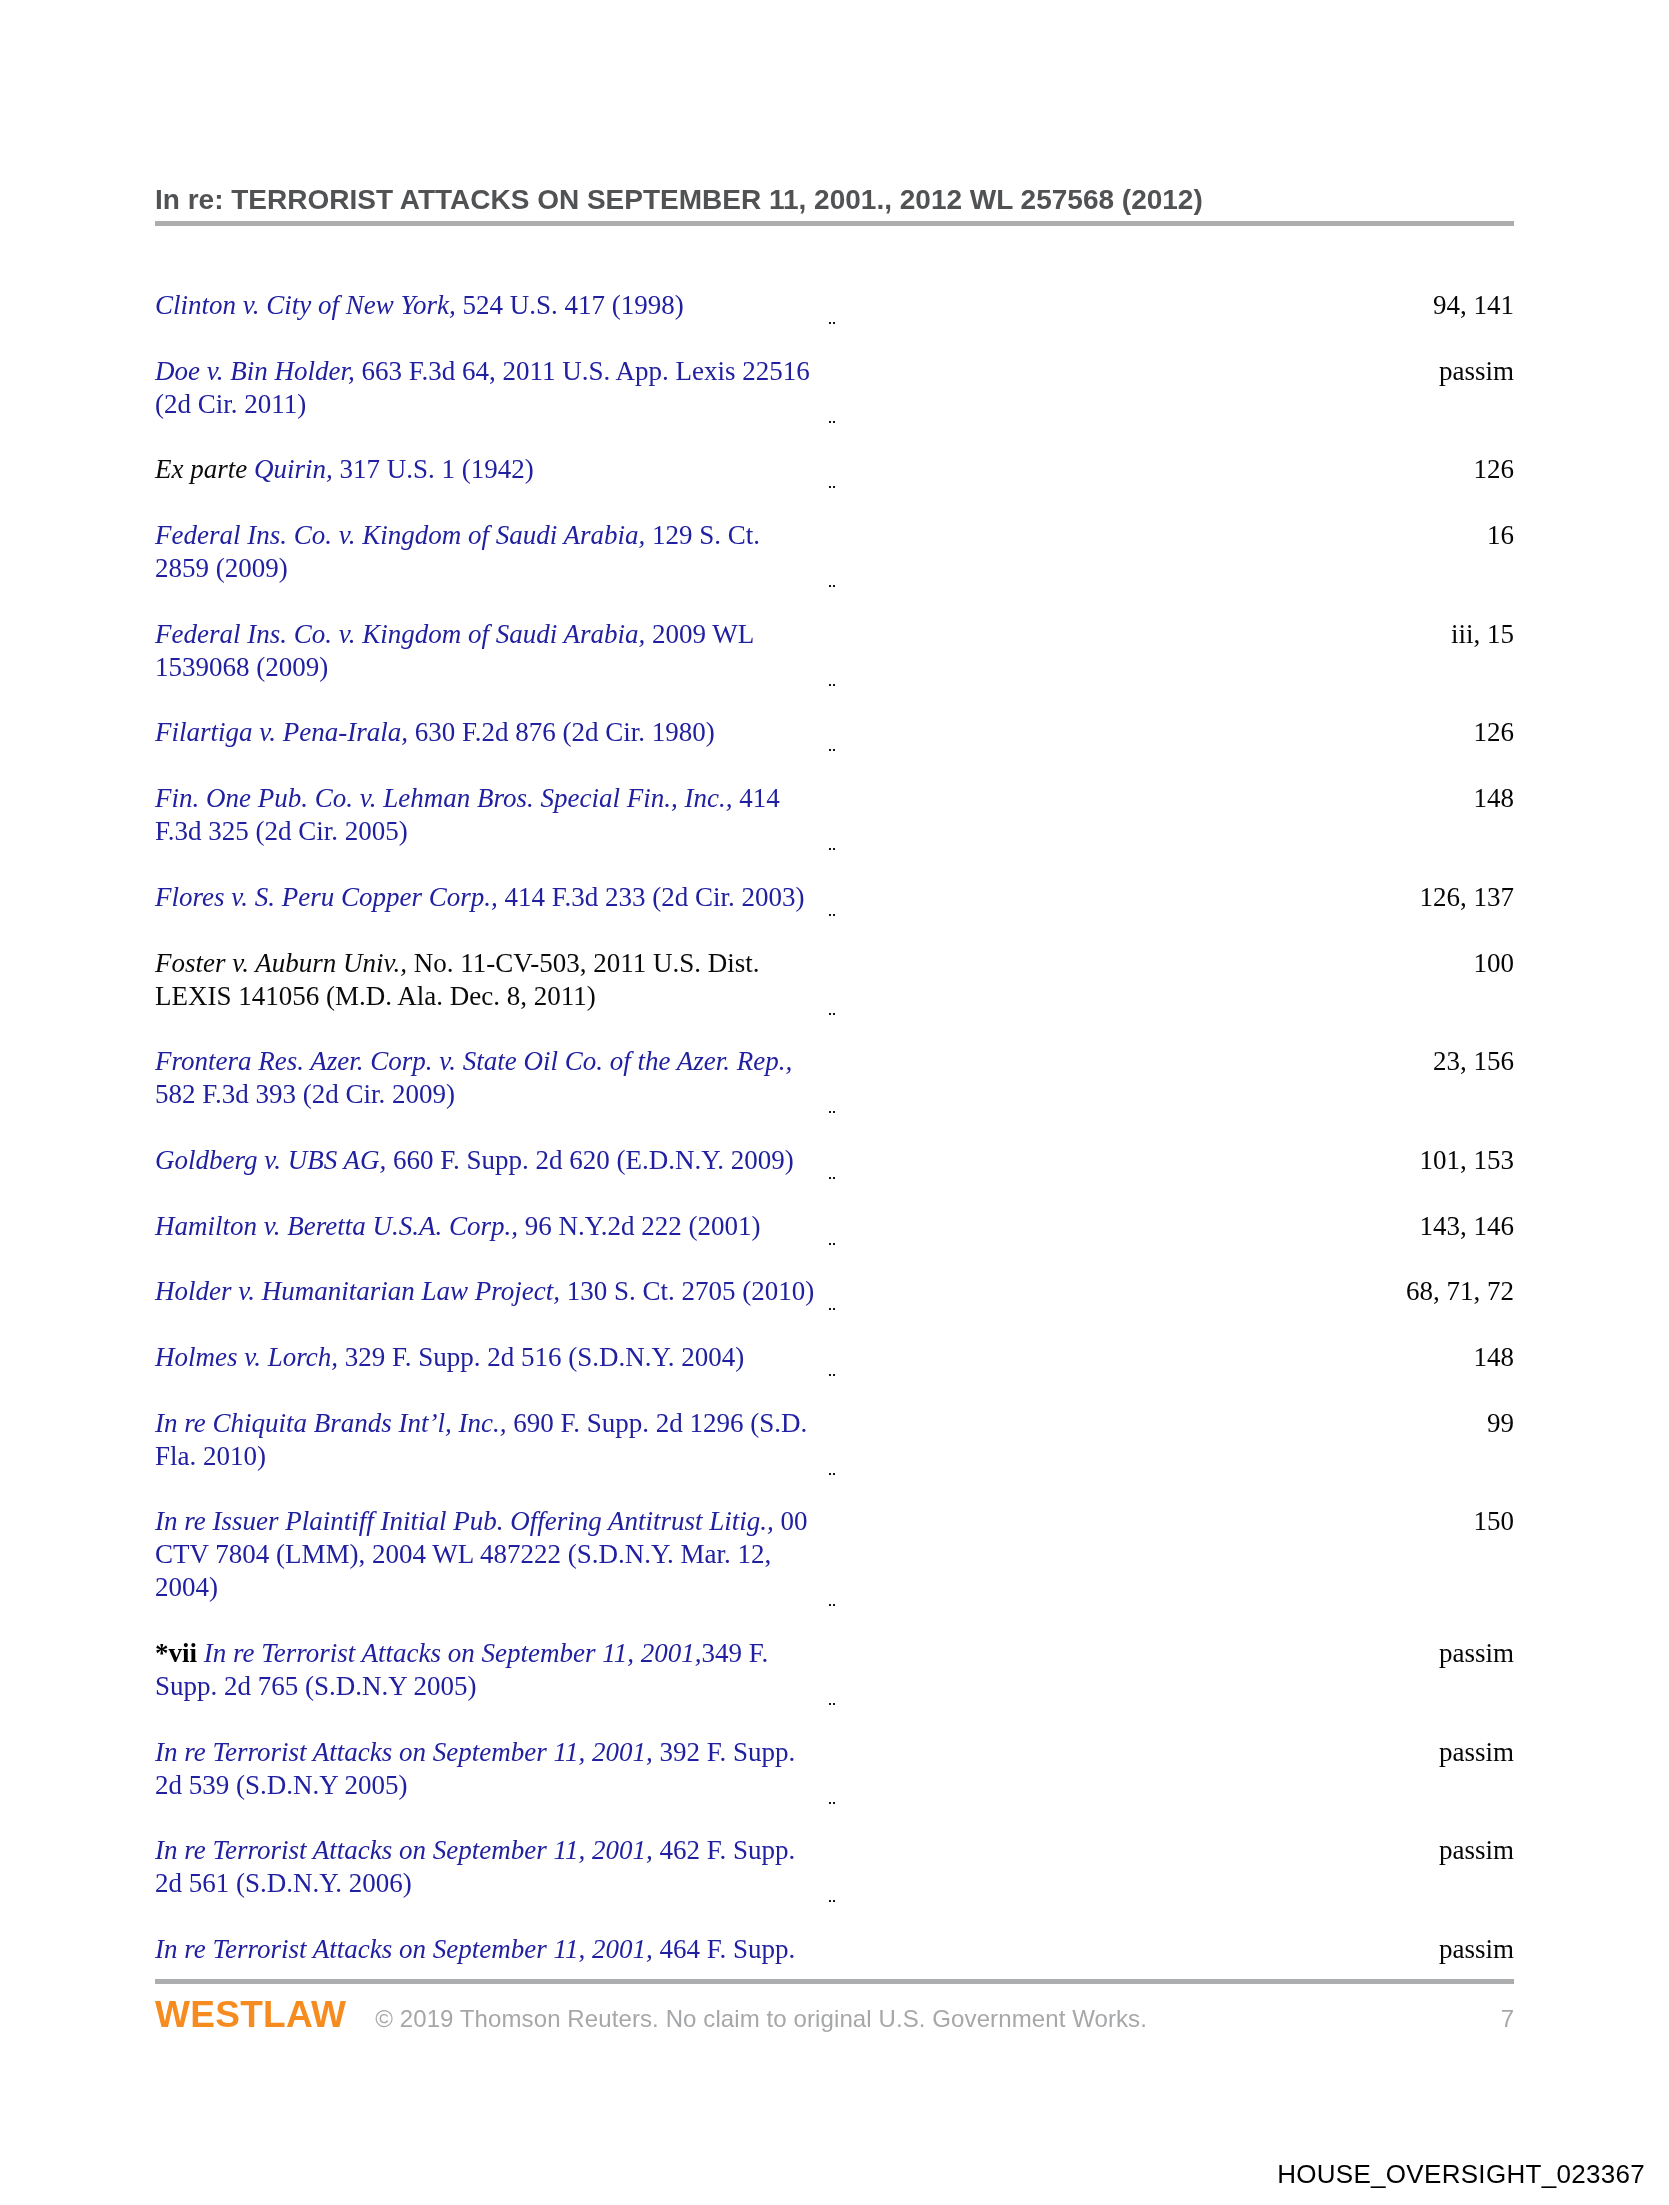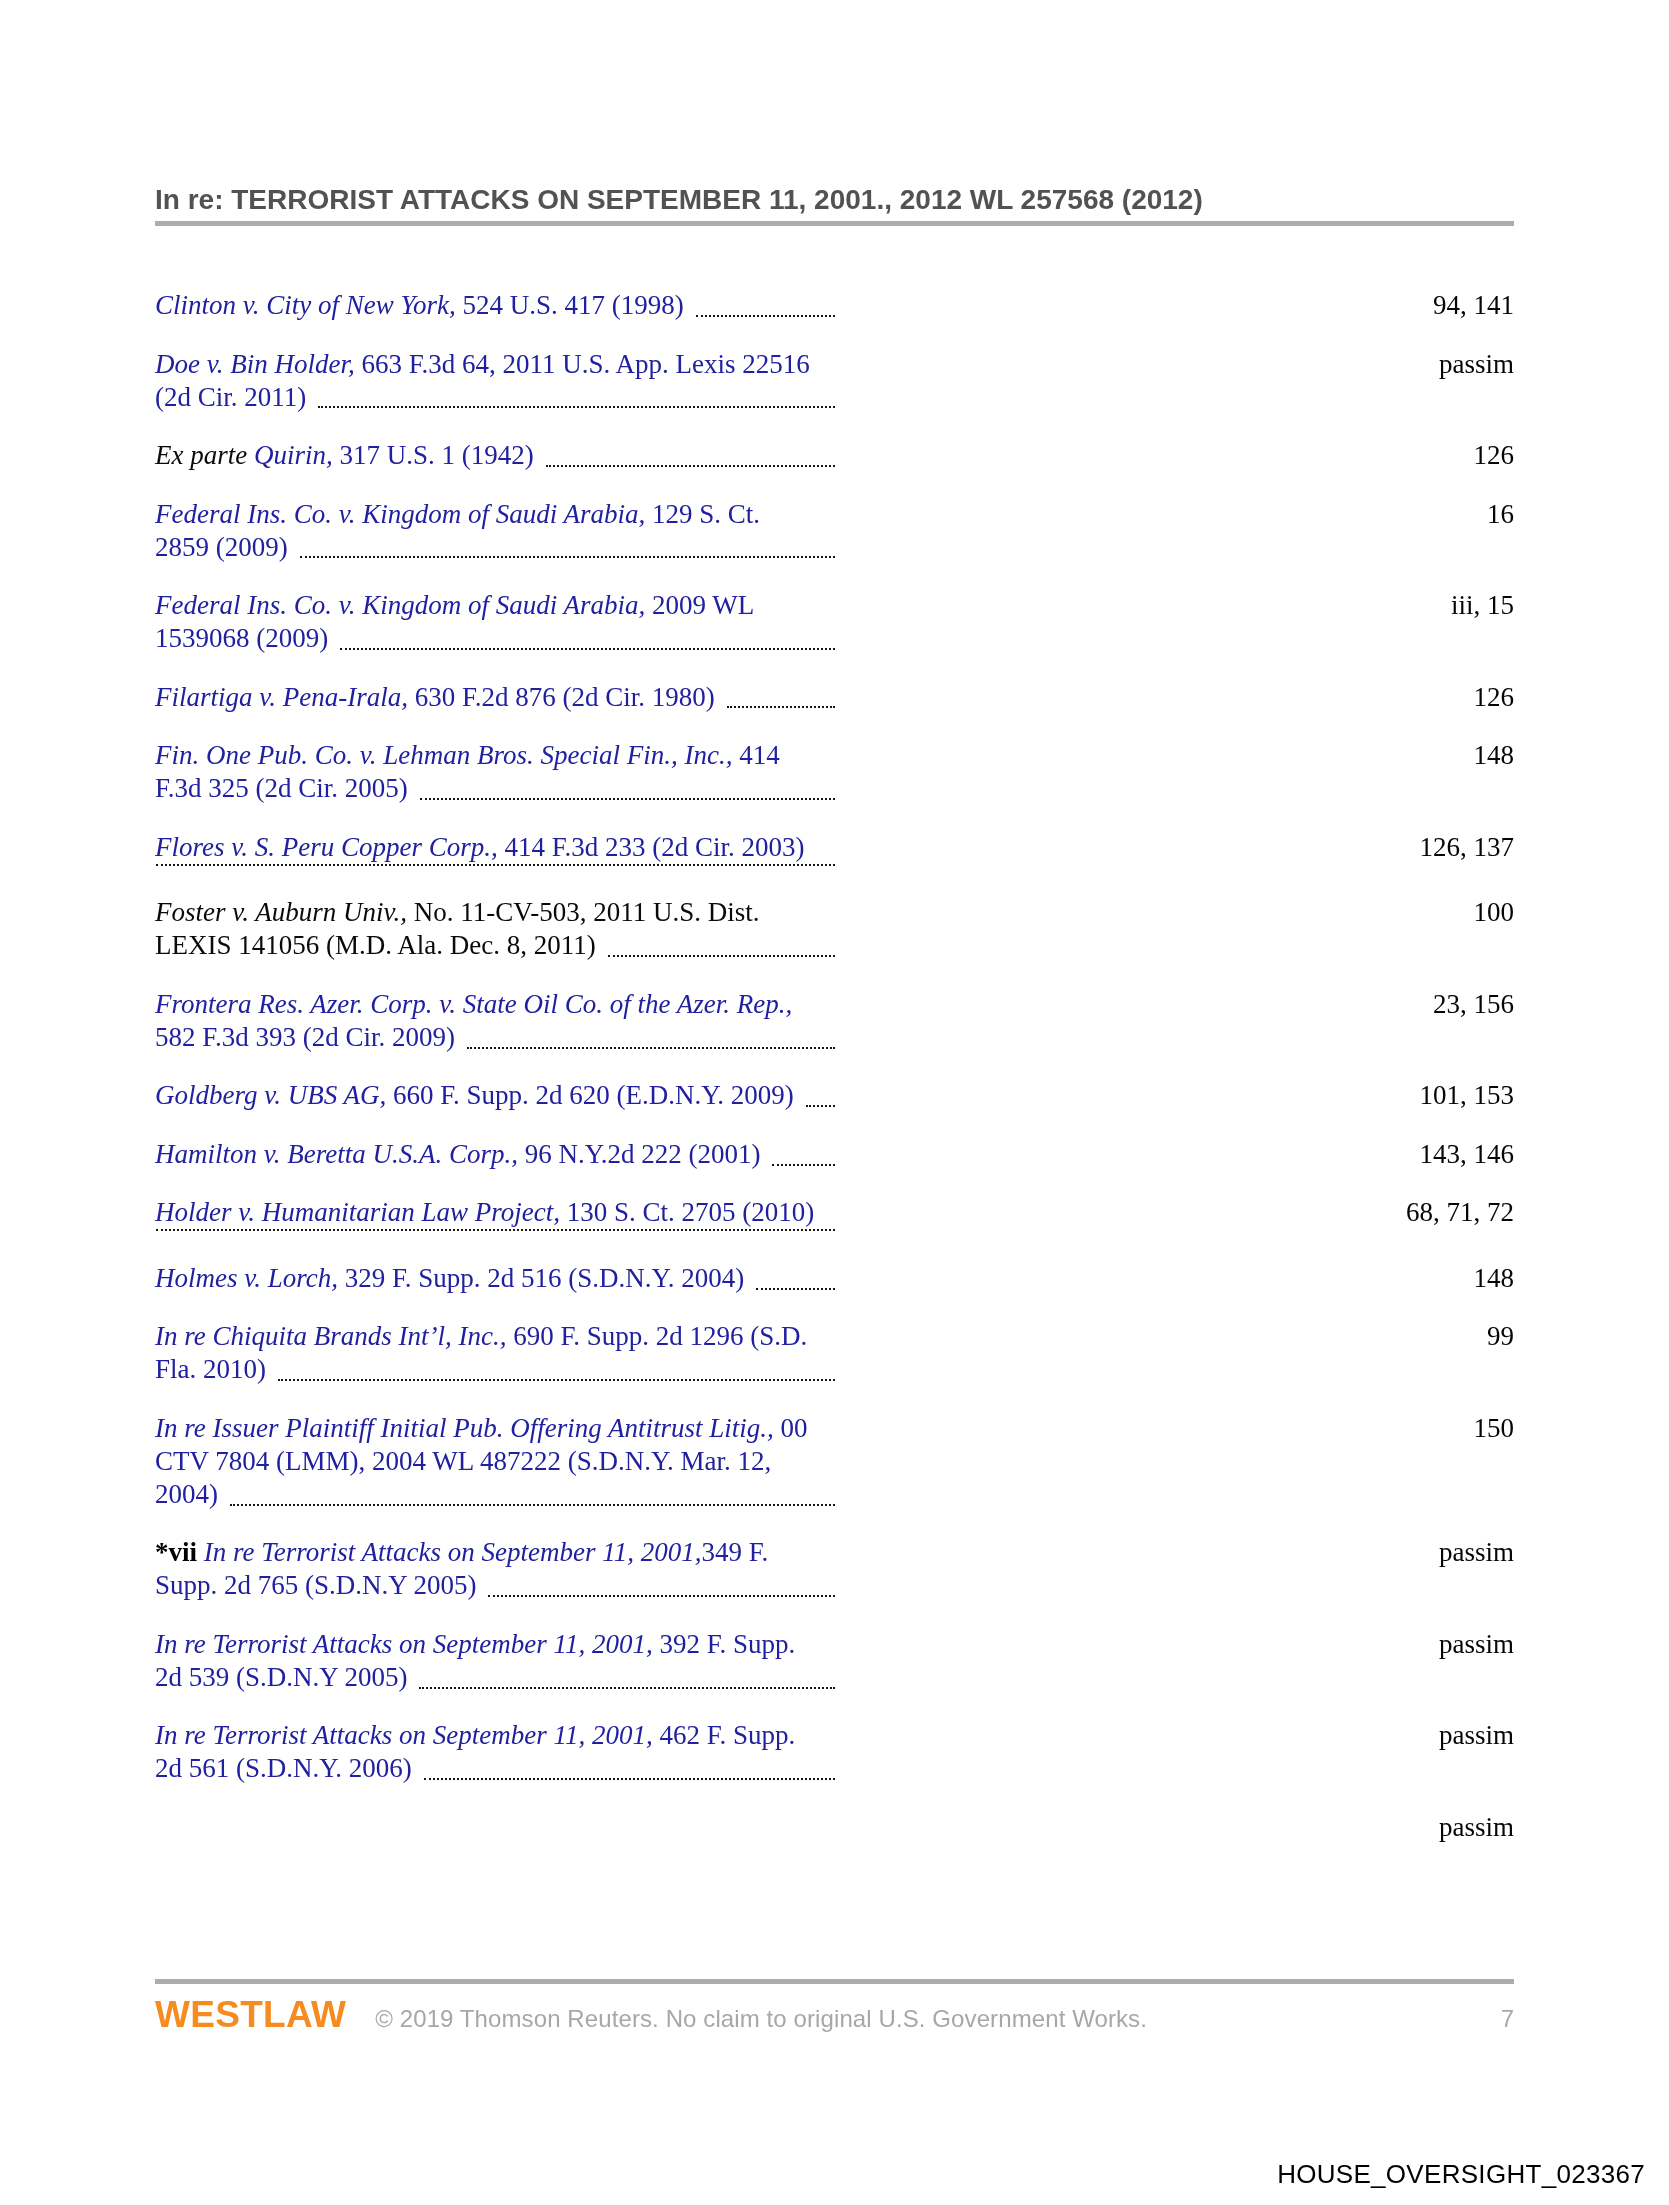--- a/index.html
+++ b/index.html
@@ -14,21 +14,21 @@
   }
   .top-rule,.bottom-rule{
     position:absolute;left:155px;width:1359px;height:4.6px;background:#acadaf;
   }
   .top-rule{top:221px;}
   .bottom-rule{top:1979px;}
   .toa{position:absolute;left:155px;top:289px;width:1359px;}
   .entry{display:flex;align-items:flex-start;margin-bottom:25.5px;}
   .cite{width:684px;flex:none;font-size:27px;line-height:33px;color:var(--blue,#2020a0);}
   .pages{flex:1 1 auto;text-align:right;font-size:27px;line-height:33px;color:#060606;}
-  .line{white-space:pre;}
+  .line{white-space:pre;flex-direction:column;}
   .line.last{display:flex;}
   .linetext{white-space:pre;flex:0 0 auto;}
   .seg.i{font-style:italic;}
   .seg.k{color:#0a0a0a;}
   .seg.bold{font-weight:bold;color:#000;}
   .leader{
     flex:1 1 auto;min-width:6.5px;align-self:flex-end;
     margin:0 3.9px 5.2px 11.8px;border-bottom:2.6px dotted #161616;height:0;
   }
   .linetext:empty + .leader{margin-left:1.3px;}
@@ -178,20 +178,23 @@
         <div class="pages">passim</div>
       </div>
       <div class="entry">
         <div class="cite">
           <div class="line"><span class="linetext"><span class="seg i">In re Terrorist Attacks on September 11, 2001,</span><span class="seg"> 462 F. Supp.</span></span></div>
           <div class="line last"><span class="linetext"><span class="seg">2d 561 (S.D.N.Y. 2006)</span></span><span class="leader"></span></div>
         </div>
         <div class="pages">passim</div>
       </div>
       <div class="entry">
+        <div class="cite">
+          <div class="line"><span class="linetext"><span class="seg i">In re Terrorist Attacks on September 11, 2001,</span><span class="seg"> 464 F. Supp.</span></span></div>
+        </div>
         <div class="pages">passim</div>
       </div>
     </div>
   <div class="bottom-rule"></div>
   <div class="footer-row">
     <span class="westlaw">WESTLAW</span>
     <span class="copyright">© 2019 Thomson Reuters. No claim to original U.S. Government Works.</span>
     <span class="page-num">7</span>
   </div>
   <div class="bates">HOUSE_OVERSIGHT_023367</div>

